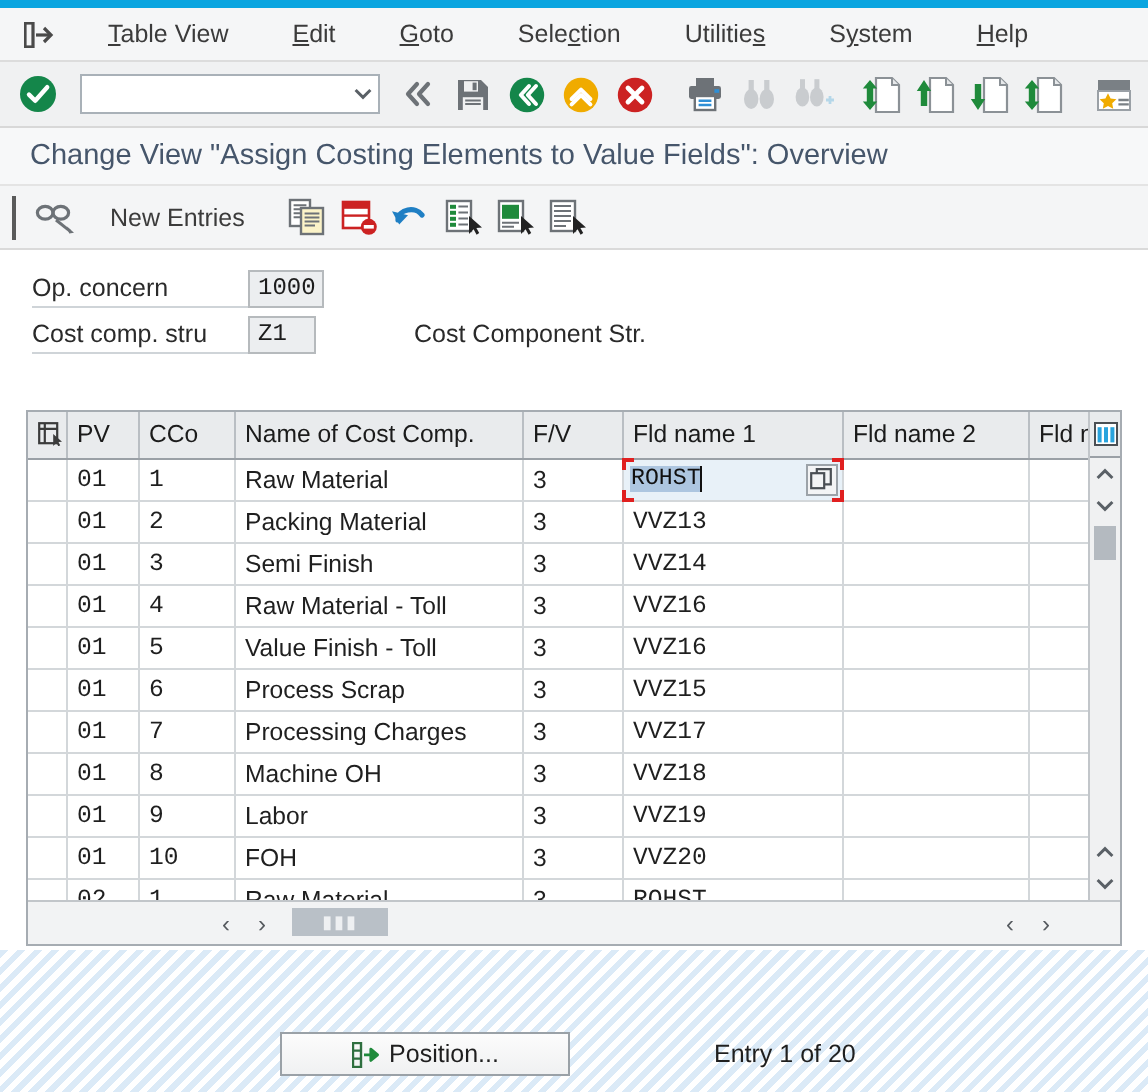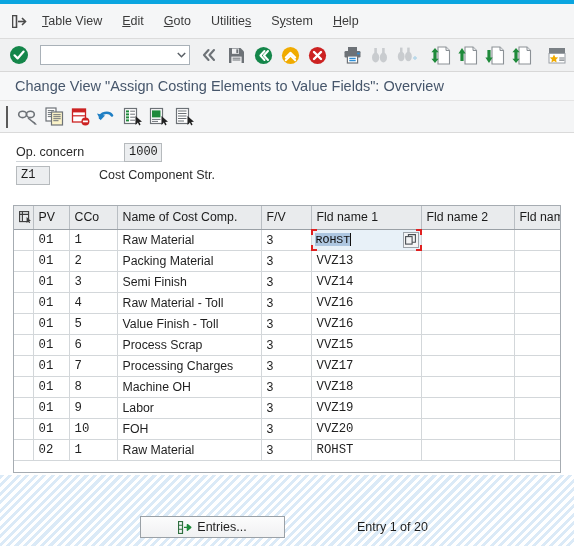--- a/index.html
+++ b/index.html
@@ -18,27 +18,27 @@
 
   
   .titlestrip {
     height: 4px;
     background: #0aa5e0;
     width: 100%;
   }
 
   
   .menubar {
-    height: 35px;
+    height: 27px;
     background: #f5f6f7;
     border-bottom: 1px solid #dcdcdc;
     display: flex;
     align-items: center;
     padding-left: 6px;
-    gap: 0px;
+    gap: 12px;
   }
   .menu-sysicon {
     width: 26px; height: 20px;
     display: flex; align-items: center; justify-content: center;
     color: #4a4a4a;
   }
   .menu-item {
     font-size: 12.5px;
     color: #3b3b3b;
     padding: 2px 10px;
@@ -151,21 +151,21 @@
     white-space: nowrap;
   }
 
   
   .tablewrap {
     position: absolute;
     left: 13px; top: 205px;
     width: 548px; height: 268px;
     border: 1px solid #a6acb2;
     background: #fff;
-    display: flex; flex-direction: row;
+    display: flex; flex-direction: column;
     overflow: hidden;
   }
   table.grid {
     border-collapse: collapse;
     table-layout: fixed;
     width: 100%;
     font-size: 12.3px;
     color: #1f1f1f;
   }
   table.grid th {
@@ -313,20 +313,21 @@
     <div class="menu-sysicon">
       <svg width="15" height="13" viewBox="0 0 15 13">
         <rect x="0.5" y="0.5" width="4" height="12" fill="none" stroke="#4a4a4a" stroke-width="1.6"></rect>
         <path d="M6 6.5 H13" stroke="#4a4a4a" stroke-width="1.6"></path>
         <path d="M10 3 L13.5 6.5 L10 10" fill="none" stroke="#4a4a4a" stroke-width="1.6"></path>
       </svg>
     </div>
     <div class="menu-item"><u>T</u><span>able View</span></div>
     <div class="menu-item"><u>E</u><span>dit</span></div>
     <div class="menu-item"><u>G</u><span>oto</span></div>
+    <div class="menu-item">Sele<u>c</u>tion</div>
     <div class="menu-item">Utilitie<u>s</u></div>
     <div class="menu-item">S<u>y</u>stem</div>
     <div class="menu-item"><u>H</u><span>elp</span></div>
   </div>
 
   <div class="toolbar1">
 
     <div class="icbtn">
       <svg width="20" height="20" viewBox="0 0 20 20">
         <circle cx="10" cy="10" r="9" fill="#14864a"></circle>
@@ -468,20 +469,21 @@
     <div class="icbtn">
       <svg width="22" height="18" viewBox="0 0 22 18">
         <ellipse cx="5.6" cy="6.4" rx="3.9" ry="3.2" fill="none" stroke="#6d7277" stroke-width="1.6"></ellipse>
         <ellipse cx="13.4" cy="6.4" rx="3.9" ry="3.2" fill="none" stroke="#6d7277" stroke-width="1.6"></ellipse>
         <path d="M9.5 6.4 H9.6" stroke="#6d7277" stroke-width="1.4"></path>
         <path d="M11 10 L18 15.6" stroke="#6d7277" stroke-width="1.5"></path>
         <path d="M16.5 13.2 L20 16.4 L17.6 16.8 Z" fill="#6d7277"></path>
       </svg>
     </div>
 
+    <div class="newentries">New Entries</div>
 
     <div class="icbtn">
       <svg width="19" height="19" viewBox="0 0 19 19">
         <rect x="1" y="1" width="10" height="13" fill="#fff" stroke="#6d7277" stroke-width="1.2"></rect>
         <path d="M2.8 3.6 H9.2 M2.8 5.6 H9.2 M2.8 7.6 H9.2 M2.8 9.6 H7.2" stroke="#6d7277" stroke-width="1"></path>
         <rect x="6.5" y="5" width="11" height="13" fill="#fbf3c8" stroke="#6d7277" stroke-width="1.2"></rect>
         <path d="M8.3 7.7 H15.7 M8.3 9.7 H15.7 M8.3 11.7 H15.7 M8.3 13.7 H13.5" stroke="#6d7277" stroke-width="1"></path>
       </svg>
     </div>
 
@@ -532,20 +534,21 @@
     </div>
   </div>
 
   <div class="hdr">
     <div class="hdr-row">
       <span class="hdr-label">Op. concern</span>
       <span class="hdr-input w1000">1000</span>
       <span class="hdr-gap"></span>
     </div>
     <div class="hdr-row">
+      <span class="hdr-label">Cost comp. stru</span>
       <span class="hdr-input wz1">Z1</span>
       <span class="hdr-gap" style="width:49px"></span>
       <span class="hdr-desc">Cost Component Str.</span>
     </div>
   </div>
 
   <div class="tablewrap">
     <div class="gridbody">
       <div class="gridcols">
         <table class="grid">
@@ -772,18 +775,18 @@
   <div class="footer"></div>
 
   <div class="posbtn">
     <span>
       <svg width="14" height="13" viewBox="0 0 14 13">
         <rect x="0.5" y="0.5" width="4" height="12" fill="none" stroke="#2f6f3f" stroke-width="1.2"></rect>
         <path d="M0.5 4.3 H4.5 M0.5 8.3 H4.5" stroke="#2f6f3f" stroke-width="1.1"></path>
         <path d="M6 6.4 H11 M9.4 3.6 L12.8 6.4 L9.4 9.2 Z" fill="#1f8a3b" stroke="#1f8a3b" stroke-width="1.4" stroke-linejoin="round"></path>
       </svg>
     </span>
-    <span>Entries...</span>
+    <span>Position...</span>
   </div>
 
   <div class="entrytxt">Entry 1 of 20</div>
 
 </div>
 
 </body></html>

